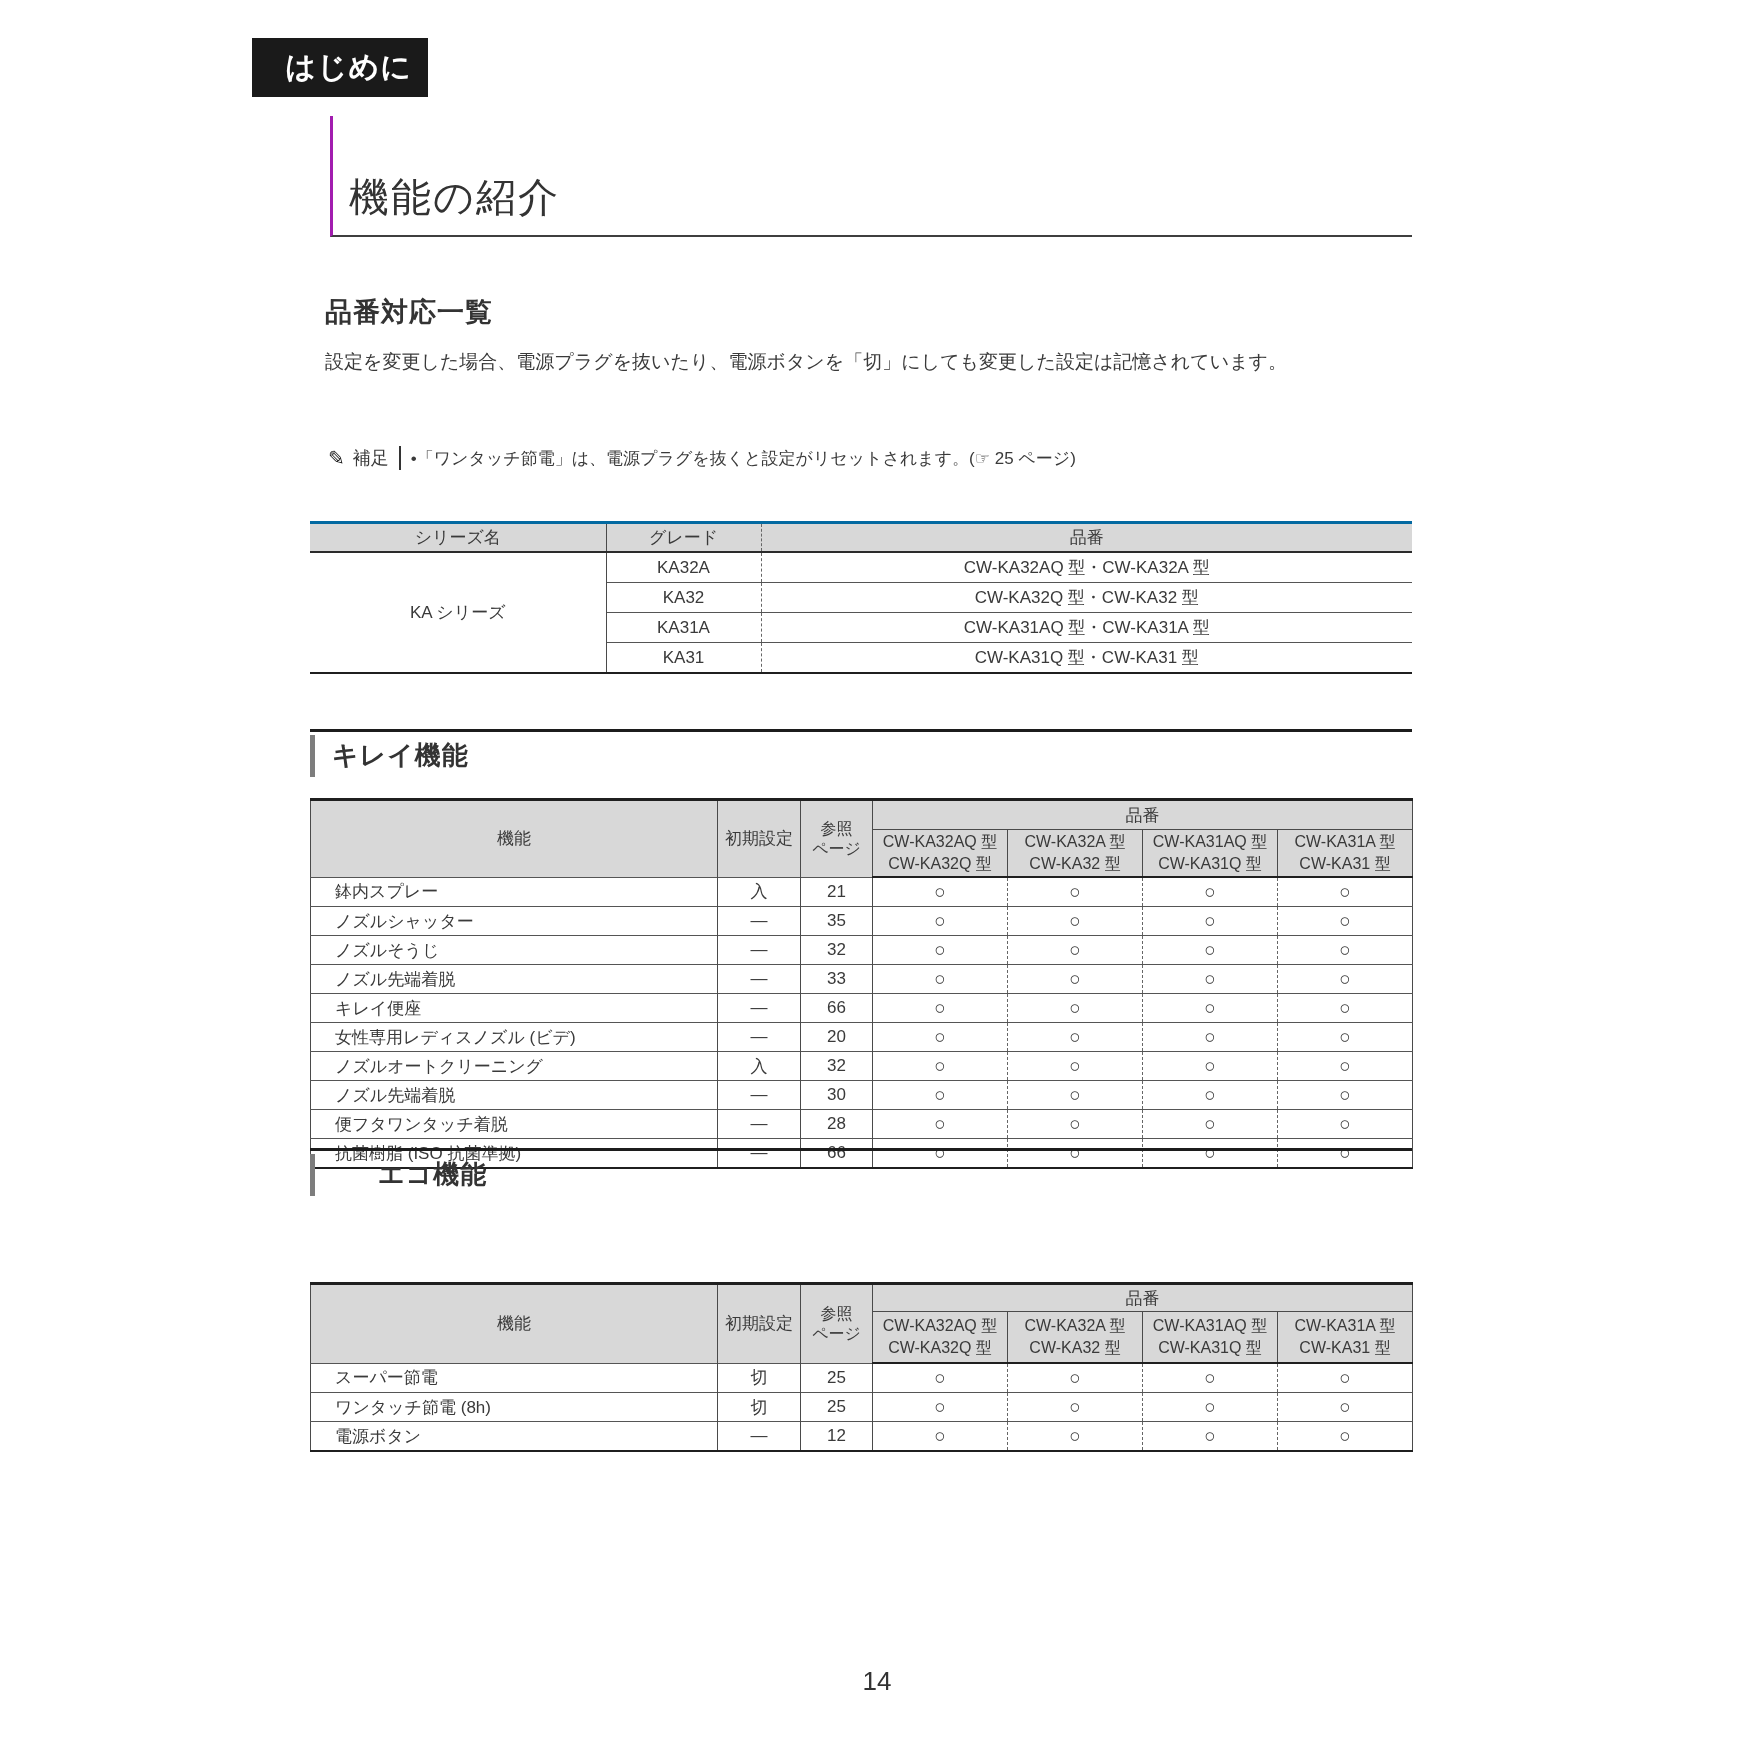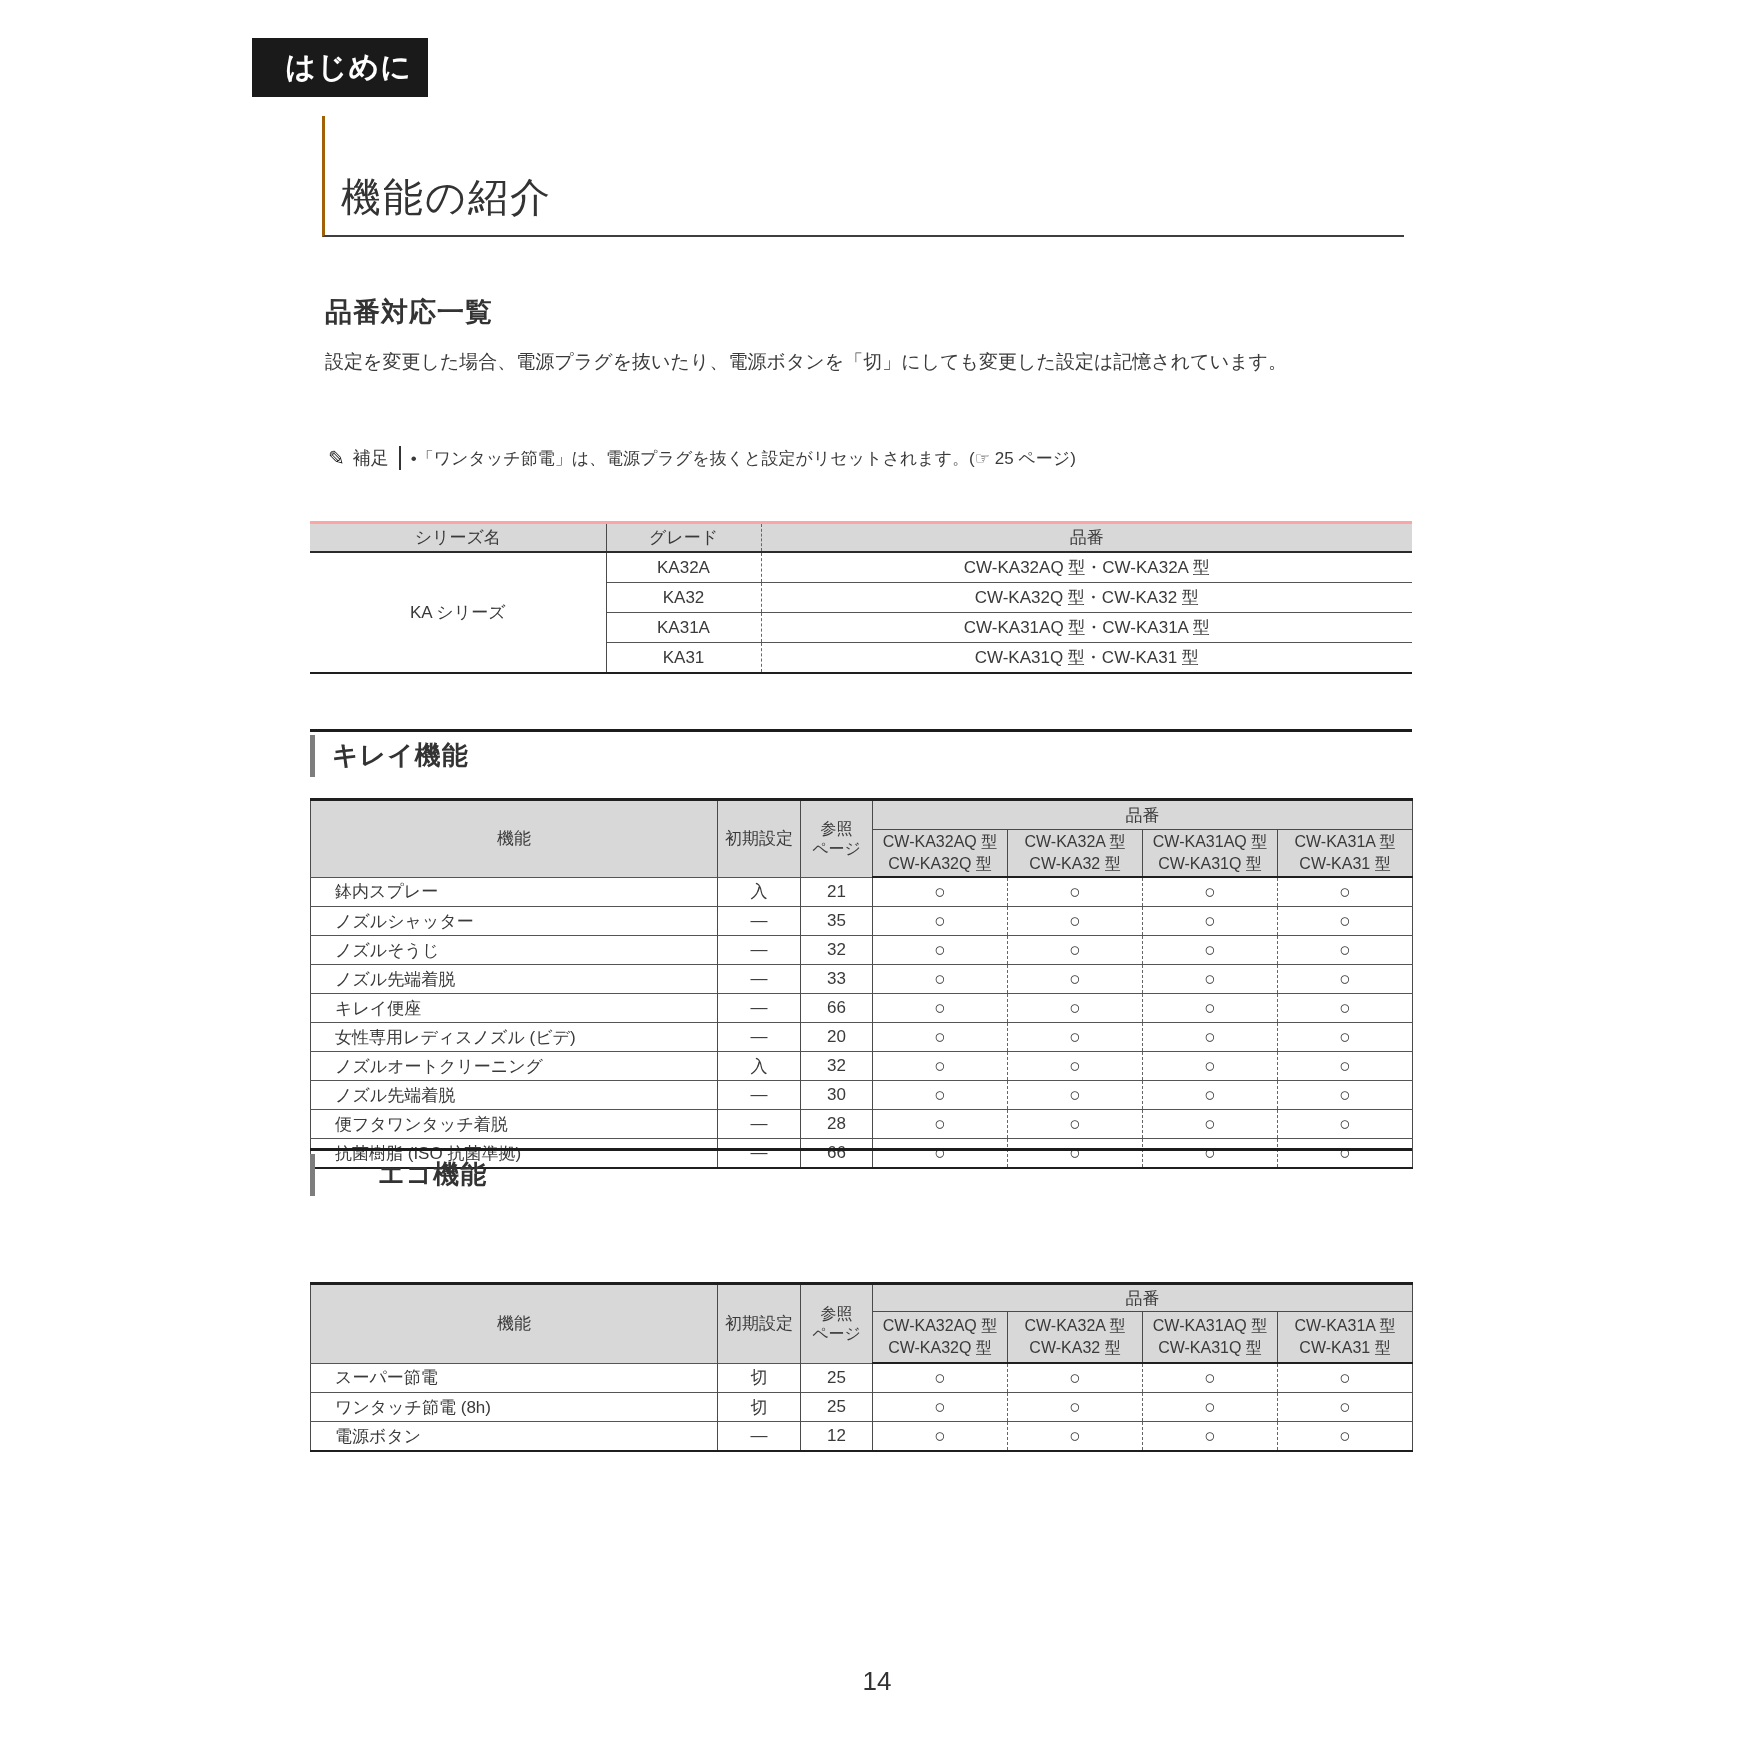--- a/index.html
+++ b/index.html
@@ -13,39 +13,39 @@
   
   .tab{
     left:252px;top:38px;width:176px;height:59px;background:#1a1a1a;
     color:#ffffff;font-size:30px;font-weight:bold;
     display:flex;align-items:center;justify-content:flex-end;
     padding-right:16px;box-sizing:border-box;letter-spacing:1px;
   }
 
   
   .title-block{
-    left:322px;top:116px;width:1082px;height:121px;
-    border-left:3px solid #a16207;border-bottom:2px solid #3f3f3f;
+    left:330px;top:116px;width:1082px;height:121px;
+    border-left:3px solid #a21caf;border-bottom:2px solid #3f3f3f;
     box-sizing:border-box;display:flex;align-items:flex-end;
   }
   .title-text{font-size:40px;font-weight:normal;color:#333;margin:0 0 10px 16px;letter-spacing:2px;}
 
   .h-hinban{left:325px;top:294px;font-size:27px;font-weight:bold;color:#333;letter-spacing:1px;}
   .para{left:325px;top:346px;font-size:19px;line-height:31px;color:#3a3a3a;}
 
   .note{left:328px;top:446px;display:flex;align-items:center;font-size:17px;color:#3a3a3a;}
   .note .pencil{font-size:20px;margin-right:8px;color:#222;}
   .note .nlabel{font-size:18px;margin-right:10px;}
   .note .ndiv{border-left:2px solid #333;height:24px;margin-right:10px;}
 
   
   table{border-collapse:collapse;table-layout:fixed;}
   .series-table{
     left:310px;top:521px;width:1102px;
-    border-top:3px solid #fca5a5;border-bottom:2px solid #1f1f1f;
+    border-top:3px solid #0369a1;border-bottom:2px solid #1f1f1f;
     font-size:17px;
   }
   .series-table th,.series-table td{font-weight:normal;text-align:center;padding:0;}
   .series-table thead th{background:#d8d8d8;height:27px;border-bottom:2px solid #2b2b2b;}
   .series-table tbody td{height:29px;}
   .series-table tbody tr + tr td{border-top:1px solid #555;}
   .bl-solid{border-left:1px solid #4a4a4a;}
   .bl-dash{border-left:1px dashed #666;}
 
   

